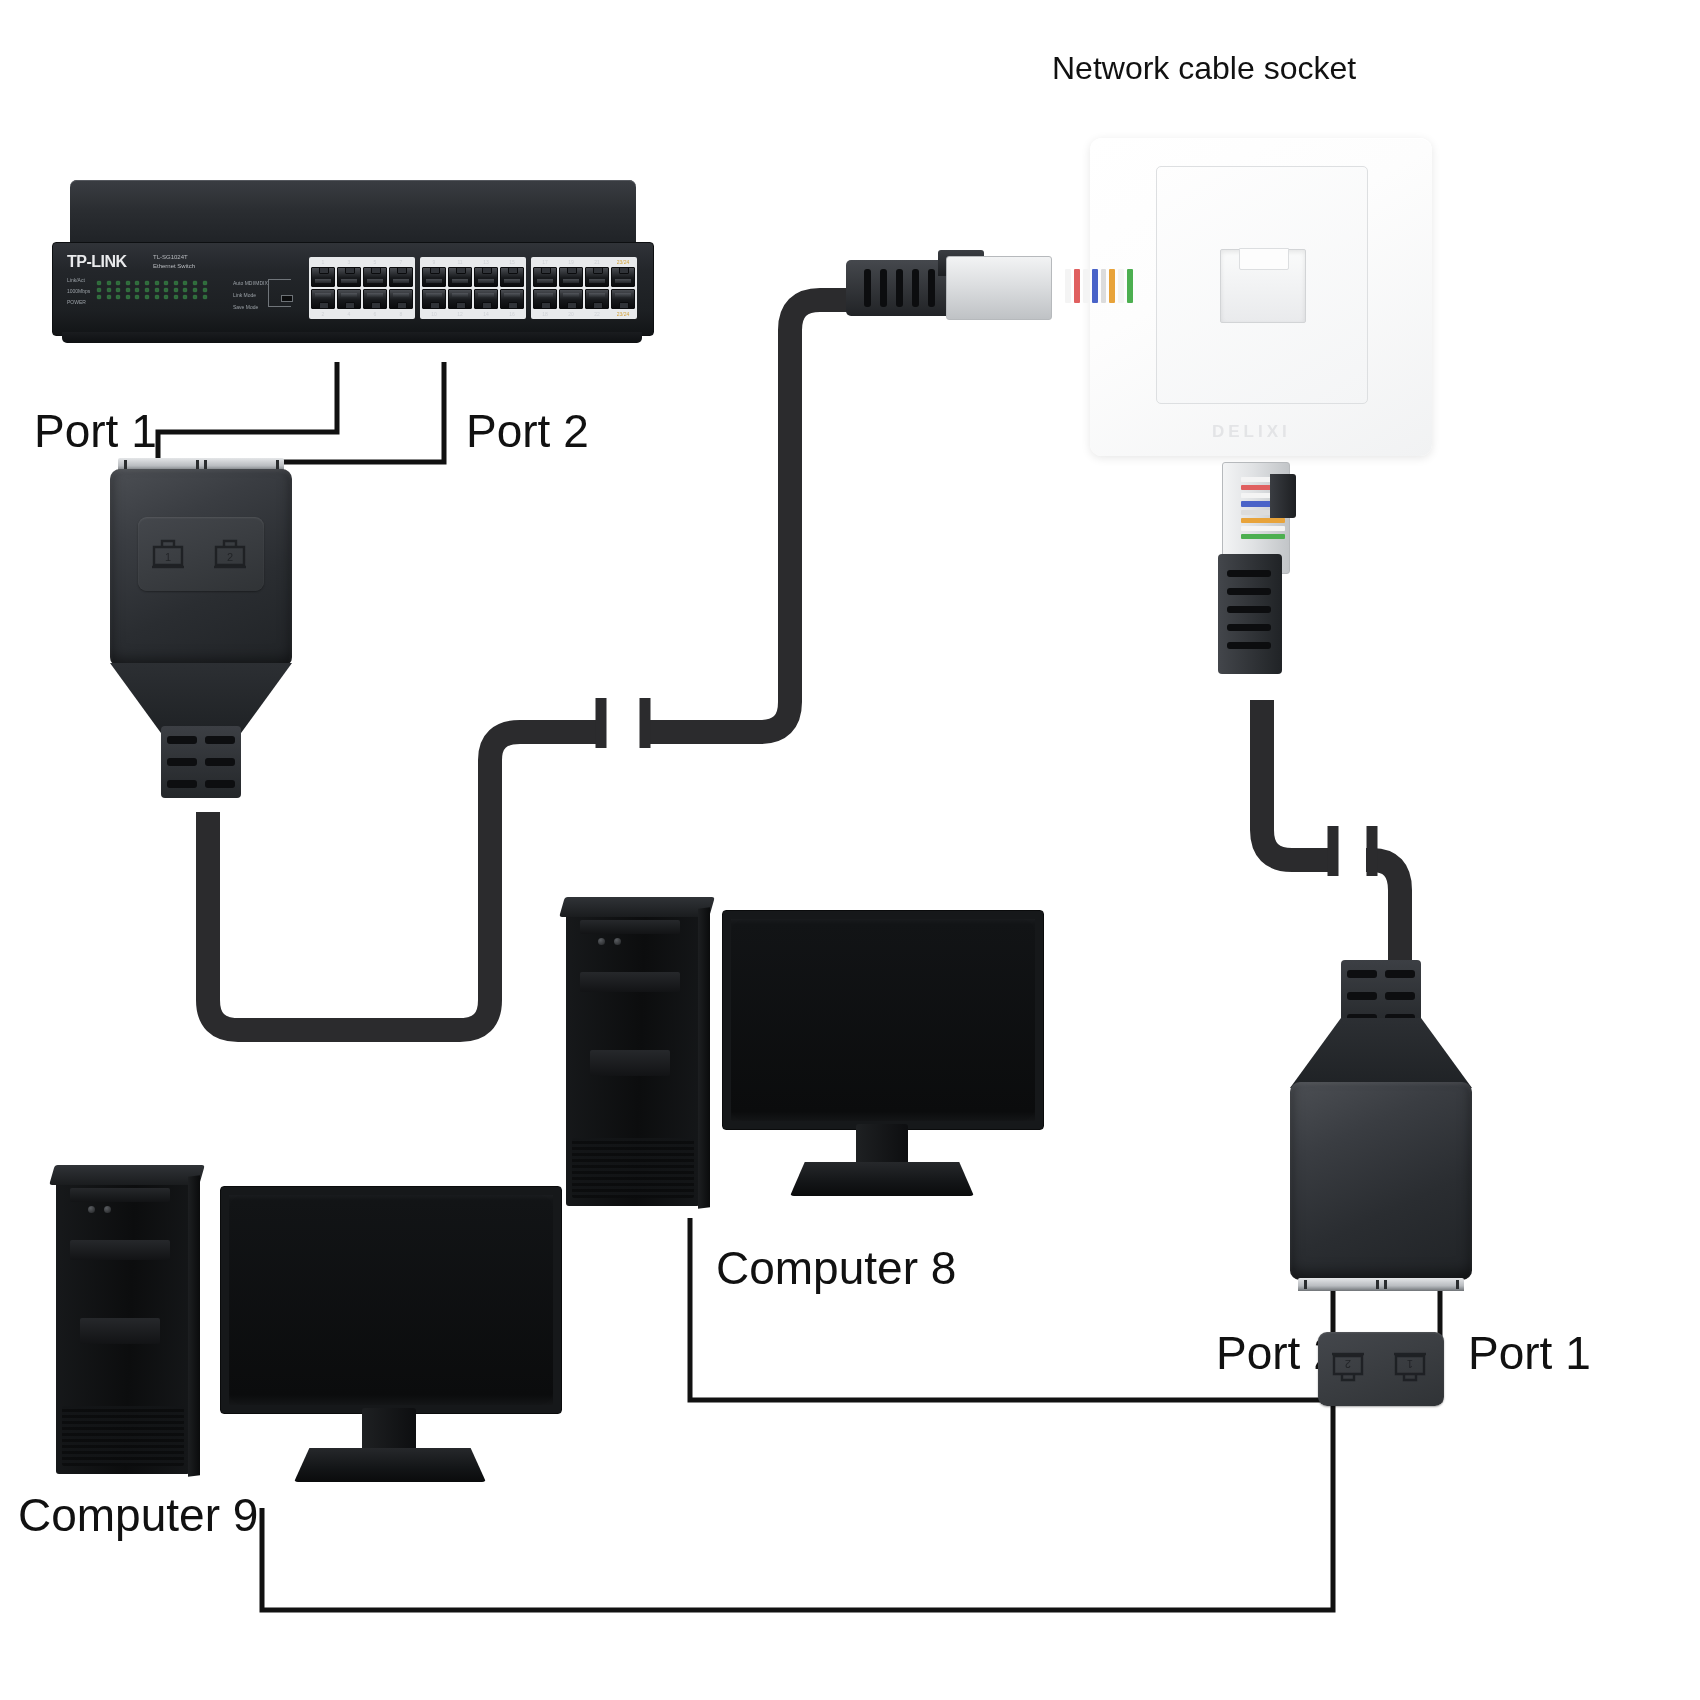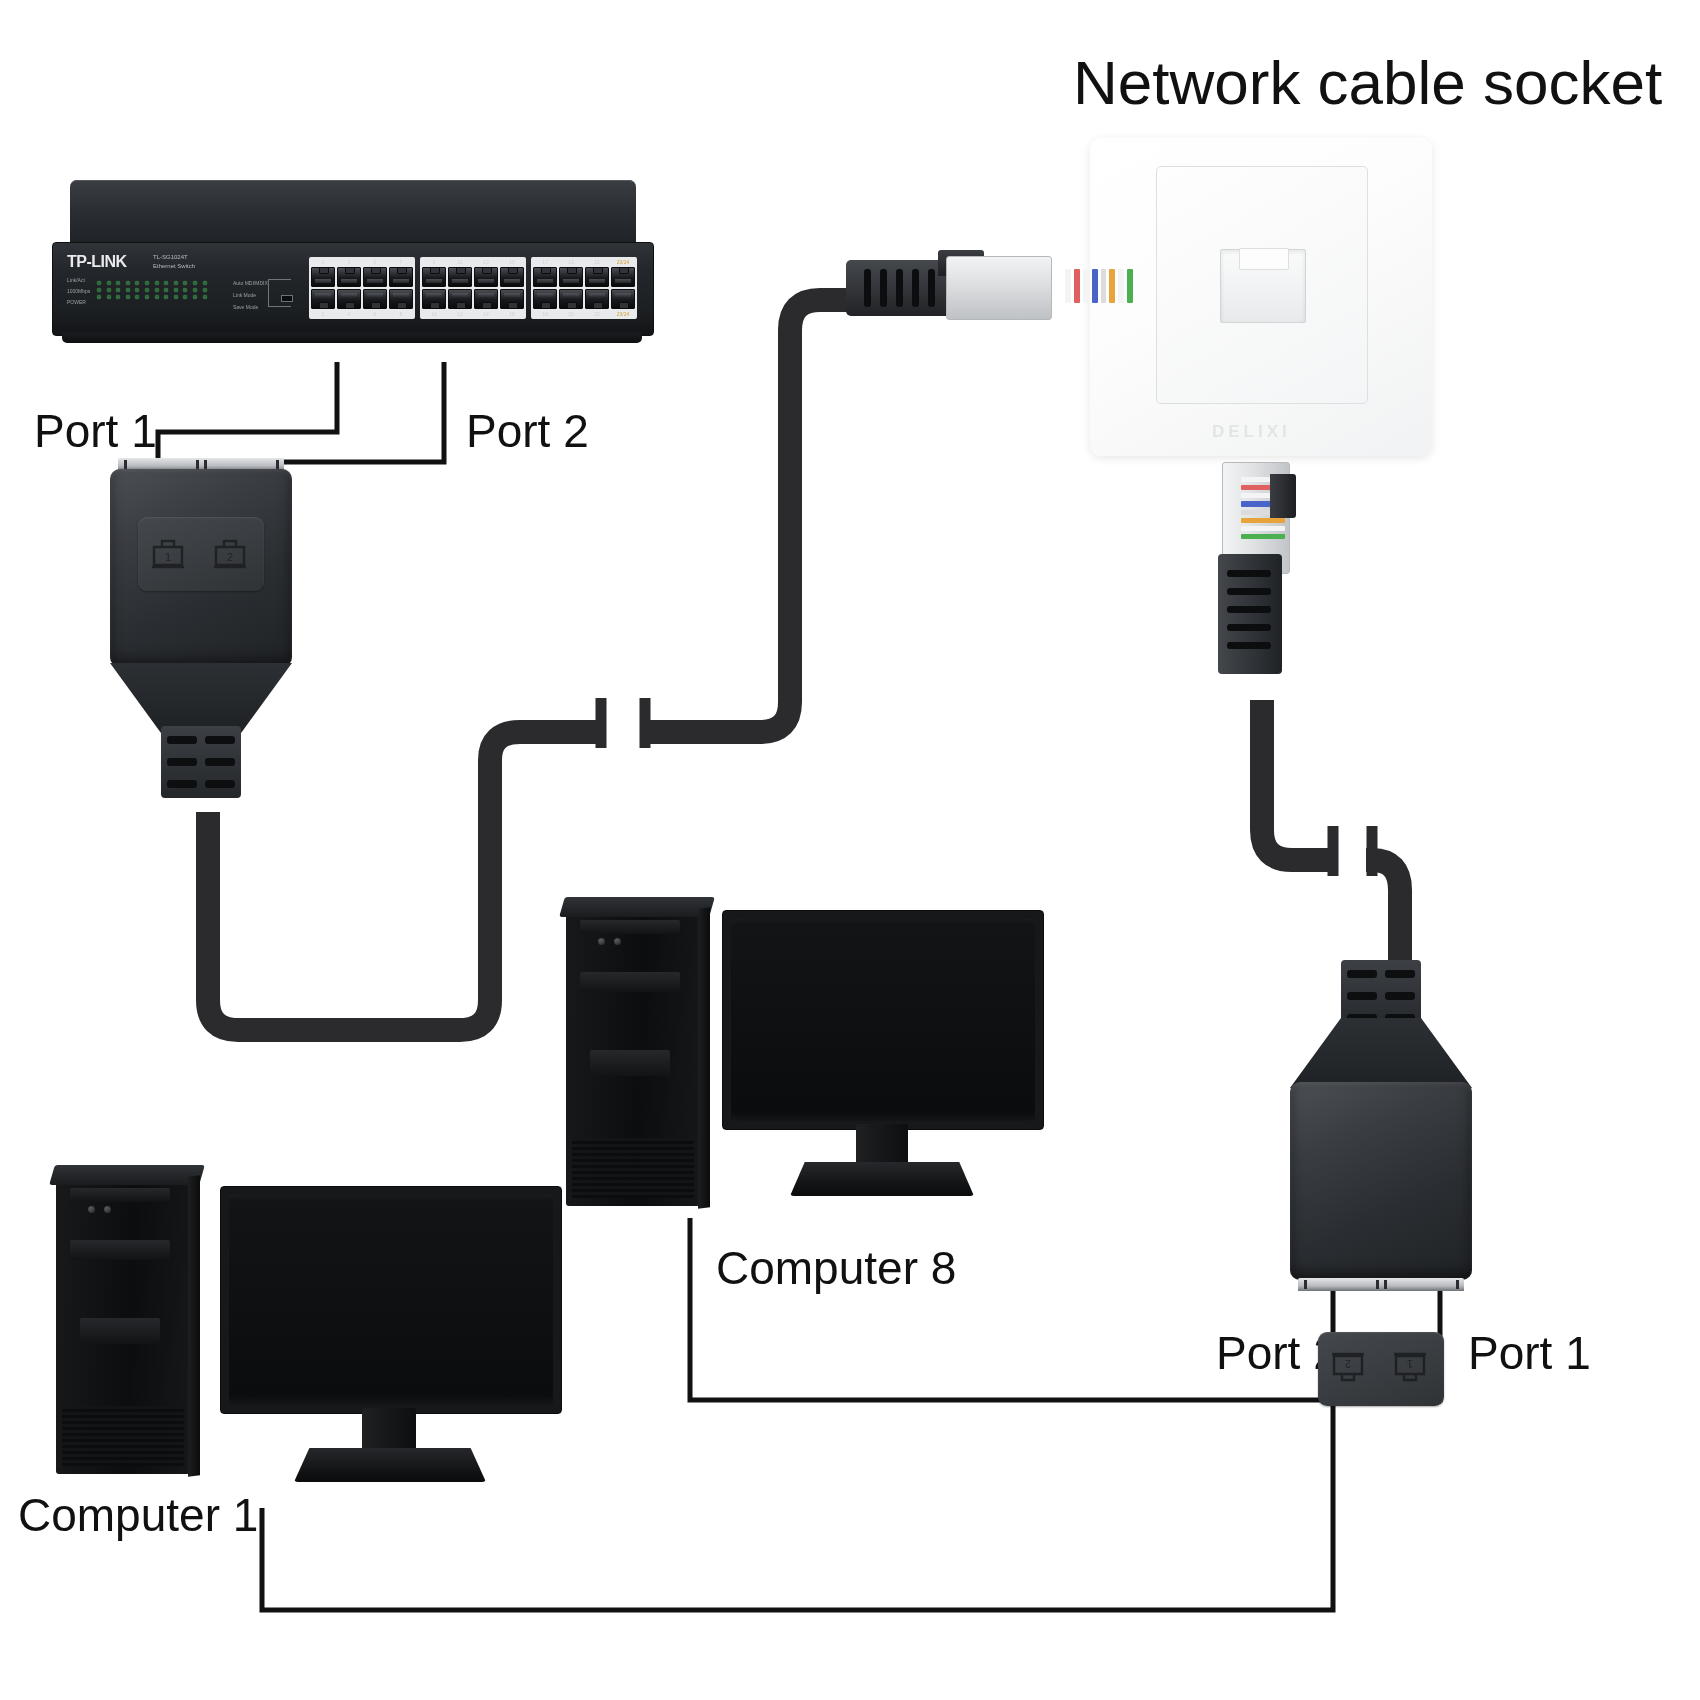--- a/index.html
+++ b/index.html
@@ -1,21 +1,21 @@
 <!DOCTYPE html>
 <html><head>
 <meta charset="utf-8">
 <style>
   html,body{margin:0;padding:0;background:#ffffff;}
   body{width:1700px;height:1700px;position:relative;overflow:hidden;
        font-family:"Liberation Sans","DejaVu Sans",sans-serif;color:#0d0d0d;}
   #stage{position:absolute;inset:0;width:1700px;height:1700px;}
   .lbl{position:absolute;font-weight:400;color:#111;white-space:nowrap;line-height:1;}
   .t-switch{left:148px;top:96px;font-size:46px;}
-  .t-socket{left:1052px;top:52px;font-size:62px;margin-left:21px;}
+  .t-socket{left:1052px;top:52px;font-size:32px;}
   .t-port1-left{left:34px;top:408px;font-size:46px;}
   .t-port2-left{left:466px;top:408px;font-size:46px;}
   .t-port2-right{left:1216px;top:1330px;font-size:46px;}
   .t-port1-right{left:1468px;top:1330px;font-size:46px;}
   .t-comp2{left:716px;top:1245px;font-size:46px;}
   .t-comp1{left:18px;top:1492px;font-size:46px;}
 
   svg.layer{position:absolute;left:0;top:0;width:1700px;height:1700px;overflow:visible;}
   .ink{fill:none;stroke:#111;stroke-width:5;}
   .cable{fill:none;stroke:#2b2b2d;stroke-width:24;stroke-linecap:butt;stroke-linejoin:round;}
@@ -156,21 +156,21 @@
 <body>
 
 <div id="stage">
 
   <div class="lbl t-socket">Network cable socket</div>
   <div class="lbl t-port1-left">Port 1</div>
   <div class="lbl t-port2-left">Port 2</div>
   <div class="lbl t-port2-right">Port 2</div>
   <div class="lbl t-port1-right">Port 1</div>
   <div class="lbl t-comp2">Computer 8</div>
-  <div class="lbl t-comp1">Computer 1</div>
+  <div class="lbl t-comp1">Computer 9</div>
 
   <svg class="layer">
 
     <path class="cable" d="M 208 812 L 208 1000 Q 208 1030 238 1030 L 460 1030 Q 490 1030 490 1000 L 490 760 Q 490 732 520 732 L 598 732"></path>
     <path class="cable" d="M 648 732 L 760 732 Q 790 732 790 702 L 790 330 Q 790 300 820 300 L 862 300"></path>
 
     <line class="capline" x1="601" y1="698" x2="601" y2="748"></line>
     <line class="capline" x1="645" y1="698" x2="645" y2="748"></line>
 
     <path class="cable" d="M 1262 700 L 1262 830 Q 1262 860 1292 860 L 1330 860"></path>

